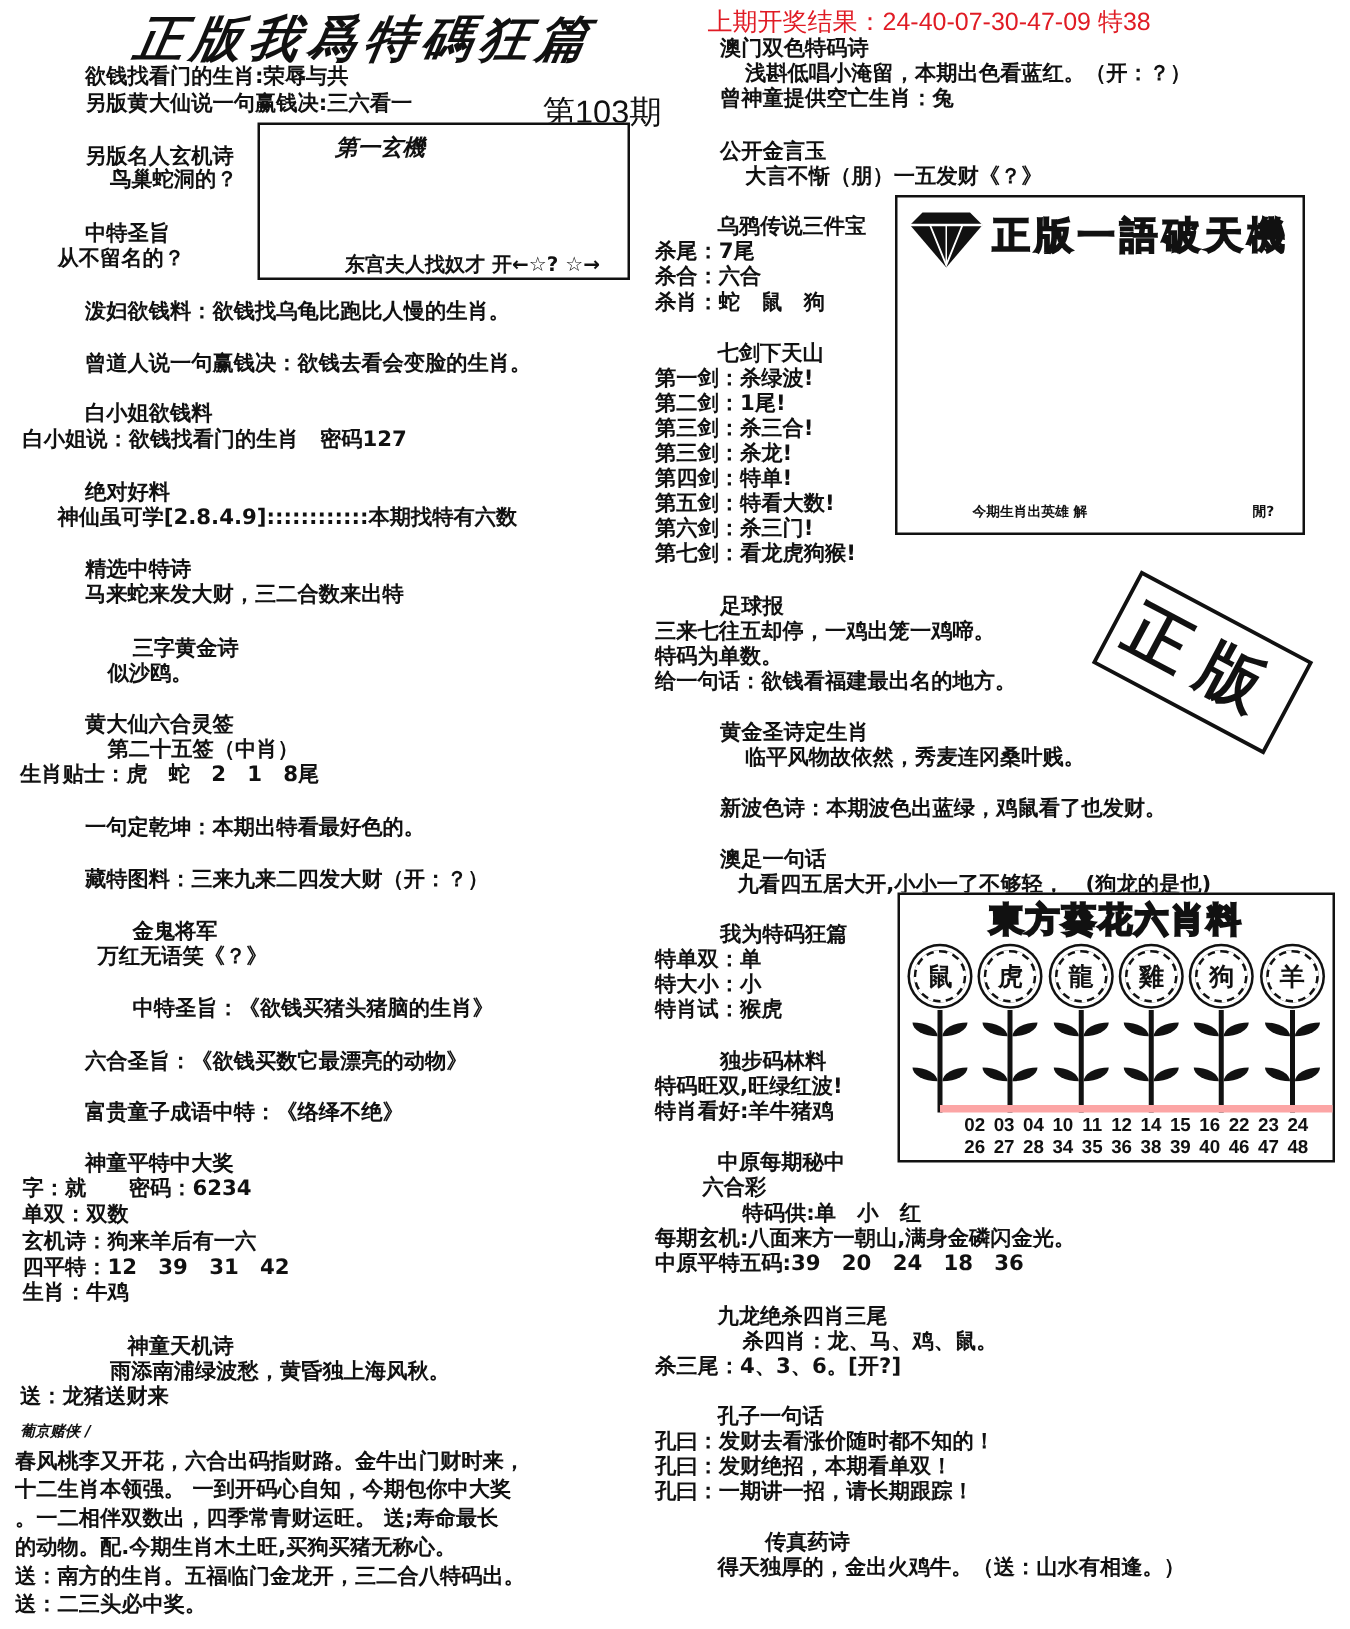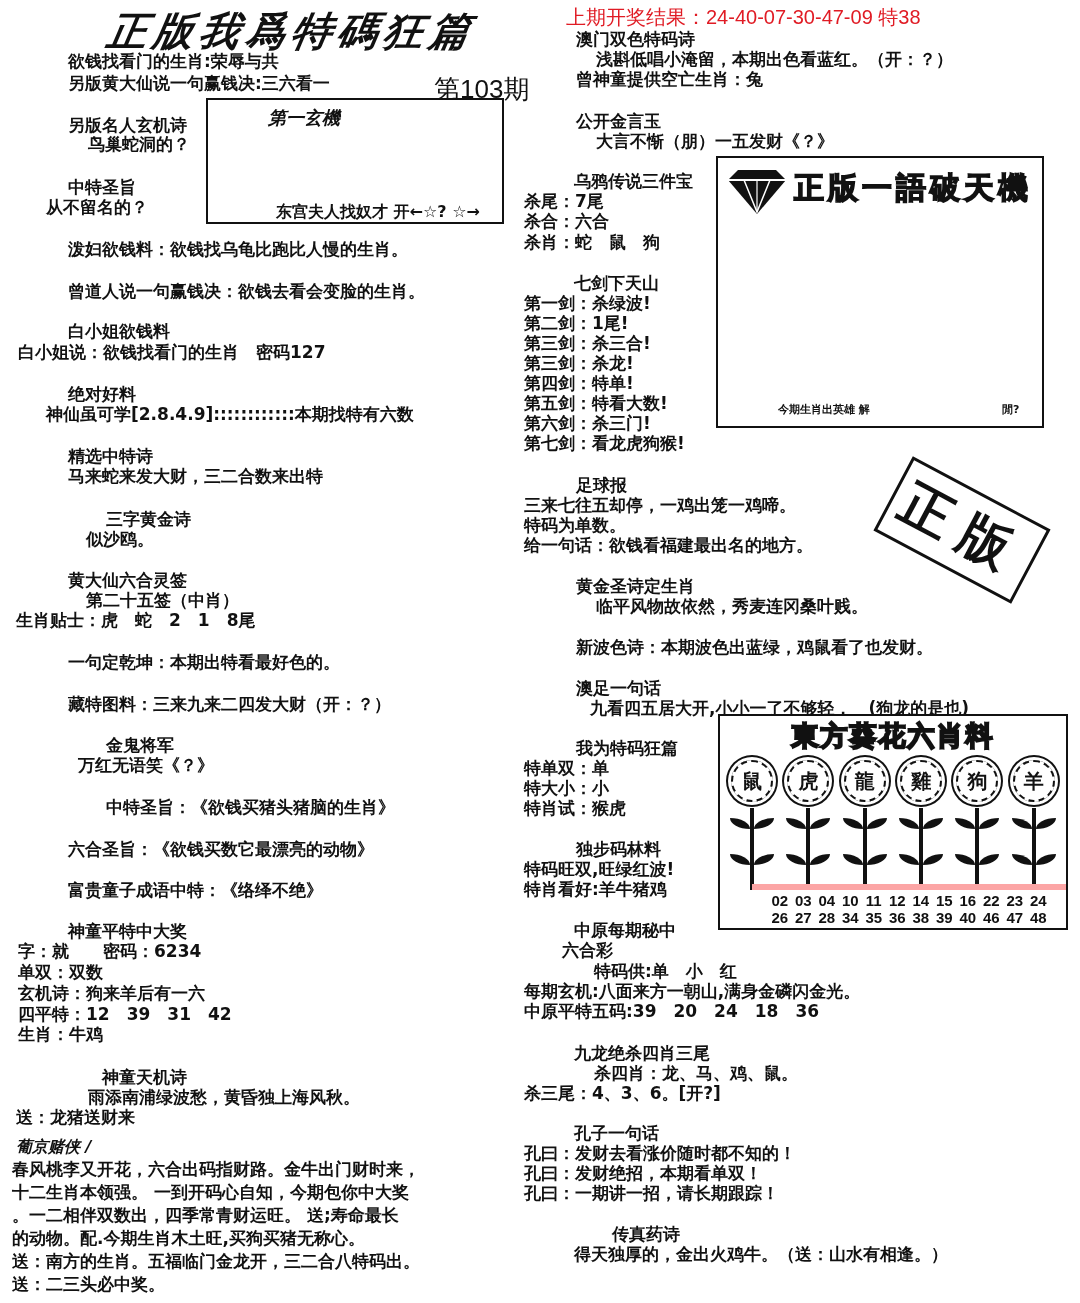--- a/index.html
+++ b/index.html
@@ -91,21 +91,21 @@
 <div class="abs t" style="left:18px; top:942px;">字：就　　密码：6234</div>
 <div class="abs t" style="left:18px; top:963px;">单双：双数</div>
 <div class="abs t" style="left:18px; top:984px;">玄机诗：狗来羊后有一六</div>
 <div class="abs t" style="left:18px; top:1005px;">四平特：12　39　31　42</div>
 <div class="abs t" style="left:18px; top:1025px;">生肖：牛鸡</div>
 
 <div class="abs t" style="left:66px; top:1068px;margin-left:36px;">神童天机诗</div>
 <div class="abs t" style="left:88px; top:1088px;">雨添南浦绿波愁，黄昏独上海风秋。</div>
 <div class="abs t" style="left:16px; top:1108px;">送：龙猪送财来</div>
 
-<div class="abs" style="left:16px; top:1137px; font-size:16px; font-style:italic;">葡京赌侠 /</div>
+<div class="abs" style="left:16px; top:1137px; font-size:12px; font-style:italic;">葡京赌侠 /</div>
 <div class="abs t" style="left:12px; top:1160px;">春风桃李又开花，六合出码指财路。金牛出门财时来，</div>
 <div class="abs t" style="left:12px; top:1183px;">十二生肖本领强。 一到开码心自知，今期包你中大奖</div>
 <div class="abs t" style="left:12px; top:1206px;">。一二相伴双数出，四季常青财运旺。 送;寿命最长</div>
 <div class="abs t" style="left:12px; top:1229px;">的动物。配.今期生肖木土旺,买狗买猪无称心。</div>
 <div class="abs t" style="left:12px; top:1252px;">送：南方的生肖。五福临门金龙开，三二合八特码出。</div>
 <div class="abs t" style="left:12px; top:1275px;">送：二三头必中奖。</div>
 
 <div class="abs t" style="left:576px; top:30px;">澳门双色特码诗</div>
 <div class="abs t" style="left:596px; top:50px;">浅斟低唱小淹留，本期出色看蓝红。（开：？）</div>
 <div class="abs t" style="left:576px; top:70px;">曾神童提供空亡生肖：兔</div>

